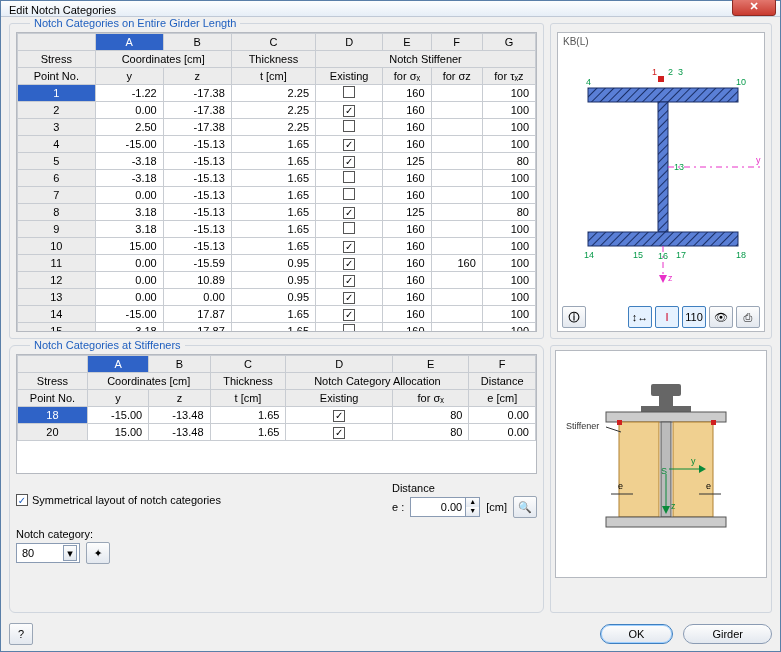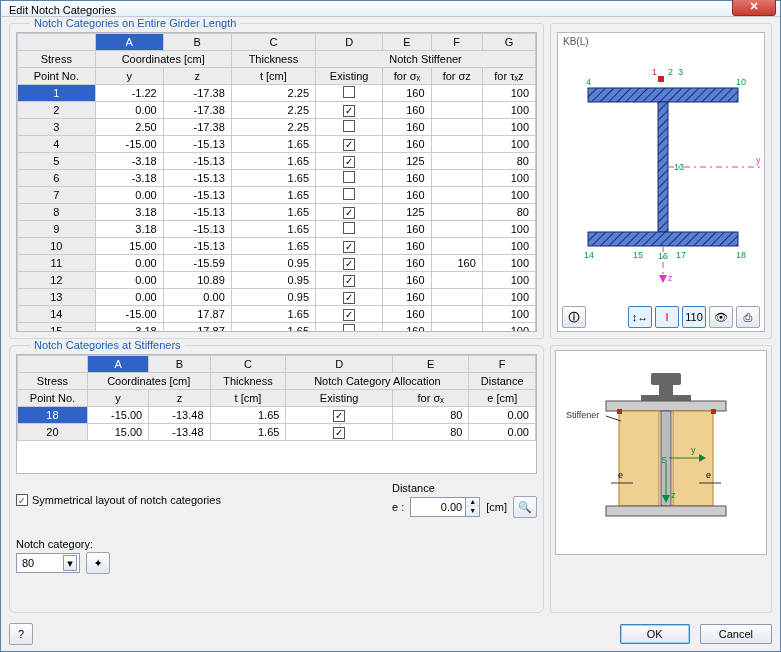--- a/index.html
+++ b/index.html
@@ -15,23 +15,23 @@
 .grid-wrap2 { height: 120px; overflow: auto; border: 1px solid #b5b9c0; background: #fff; }
 table { border-collapse: collapse; width: 100%; background: #fff; }
 th, td { border: 1px solid #c8ccd2; text-align: center; padding: 0 2px; height: 17px; white-space: nowrap; }
 th { background: #ececec; font-weight: normal; }
 th.colA { background: #2f63c7; color: #fff; }
 td.rh { background: #ececec; }
 td.sel { background: #2f63c7; color: #fff; }
 td.val { text-align: right; padding-right: 6px; }
 .chk { display: inline-block; width: 12px; height: 12px; border: 1px solid #555; background: #fff; line-height: 10px; font-size: 10px; }
 .preview { background: #fff; border: 1px solid #b5b9c0; position: relative; height: 300px; }
-.preview2 { background: #fff; border: 1px solid #b5b9c0; height: 205px; display: flex; align-items: center; justify-content: center; }
+.preview2 { background: #fff; border: 1px solid #b5b9c0; height: 228px; display: flex; align-items: center; justify-content: center; }
 .bottom { grid-column: 1 / 3; display: flex; align-items: center; padding: 4px 0 0; gap: 10px; }
-.btn { background: linear-gradient(#fdfdfd,#e3e8ef); border: 1px solid #8a9bb3; border-radius: 1px; padding: 3px 18px; min-width: 70px; text-align: center; }
+.btn { background: linear-gradient(#fdfdfd,#e3e8ef); border: 1px solid #8a9bb3; border-radius: 10px; padding: 3px 28px; min-width: 70px; text-align: center; }
 .btn.ok { border-color: #3f7fbf; box-shadow: 0 0 0 1px #9fd0ff inset; }
 .toolbar { display: flex; gap: 3px; margin-top: 4px; }
 .tbtn { width: 24px; height: 22px; border: 1px solid #9aa6b6; background: linear-gradient(#fdfdfd,#e3e8ef); border-radius: 2px; display: flex; align-items: center; justify-content: center; font-size: 11px; }
 .tbtn.active { border-color: #3f7fbf; background: #e6f2ff; }
 .row-controls { display: flex; align-items: center; gap: 14px; margin-top: 8px; }
 .checkbox { display: inline-flex; align-items: center; gap: 4px; }
 .checkbox .box { width: 12px; height: 12px; border: 1px solid #555; background: #fff; display: inline-flex; align-items: center; justify-content: center; font-size: 10px; color: #1f5fbf; }
 .select { border: 1px solid #8a9bb3; background: #fff; padding: 1px 2px; display: inline-flex; align-items: center; }
 .select .arrow { border: 1px solid #8a9bb3; background: linear-gradient(#fdfdfd,#e3e8ef); width: 14px; height: 16px; margin-left: 4px; text-align:center; line-height:14px; }
 .spinbox { display: inline-flex; align-items: center; border: 1px solid #8a9bb3; background: #fff; }
@@ -363,21 +363,21 @@
                   <div>▲</div>
                   <div>▼</div>
                 </div>
             </div>
             <span>[cm]</span>
             <div class="tbtn">🔍</div>
           </div>
         </div>
       </div>
 
-      <div style="margin-top:20px">
+      <div style="margin-top:10px">
         <div>Notch category:</div>
         <div style="display:flex;gap:6px;margin-top:2px;align-items:center">
           <div class="select">
             <span style="min-width:40px;text-align:left;padding-left:3px">80</span>
             <span class="arrow">▾</span>
           </div>
           <div class="tbtn">✦</div>
         </div>
       </div>
     </div>
@@ -417,16 +417,16 @@
           <rect x="56" y="46" width="5" height="5" fill="#d02020"></rect>
           <rect x="150" y="46" width="5" height="5" fill="#d02020"></rect>
         </svg>
       </div>
     </div>
 
     <div class="bottom">
       <div class="tbtn">?</div>
       <div style="flex:1"></div>
       <div class="btn ok">OK</div>
-      <div class="btn">Cancel</div>
+      <div class="btn">Girder</div>
     </div>
   </div>
 </div>
 
 </body></html>

